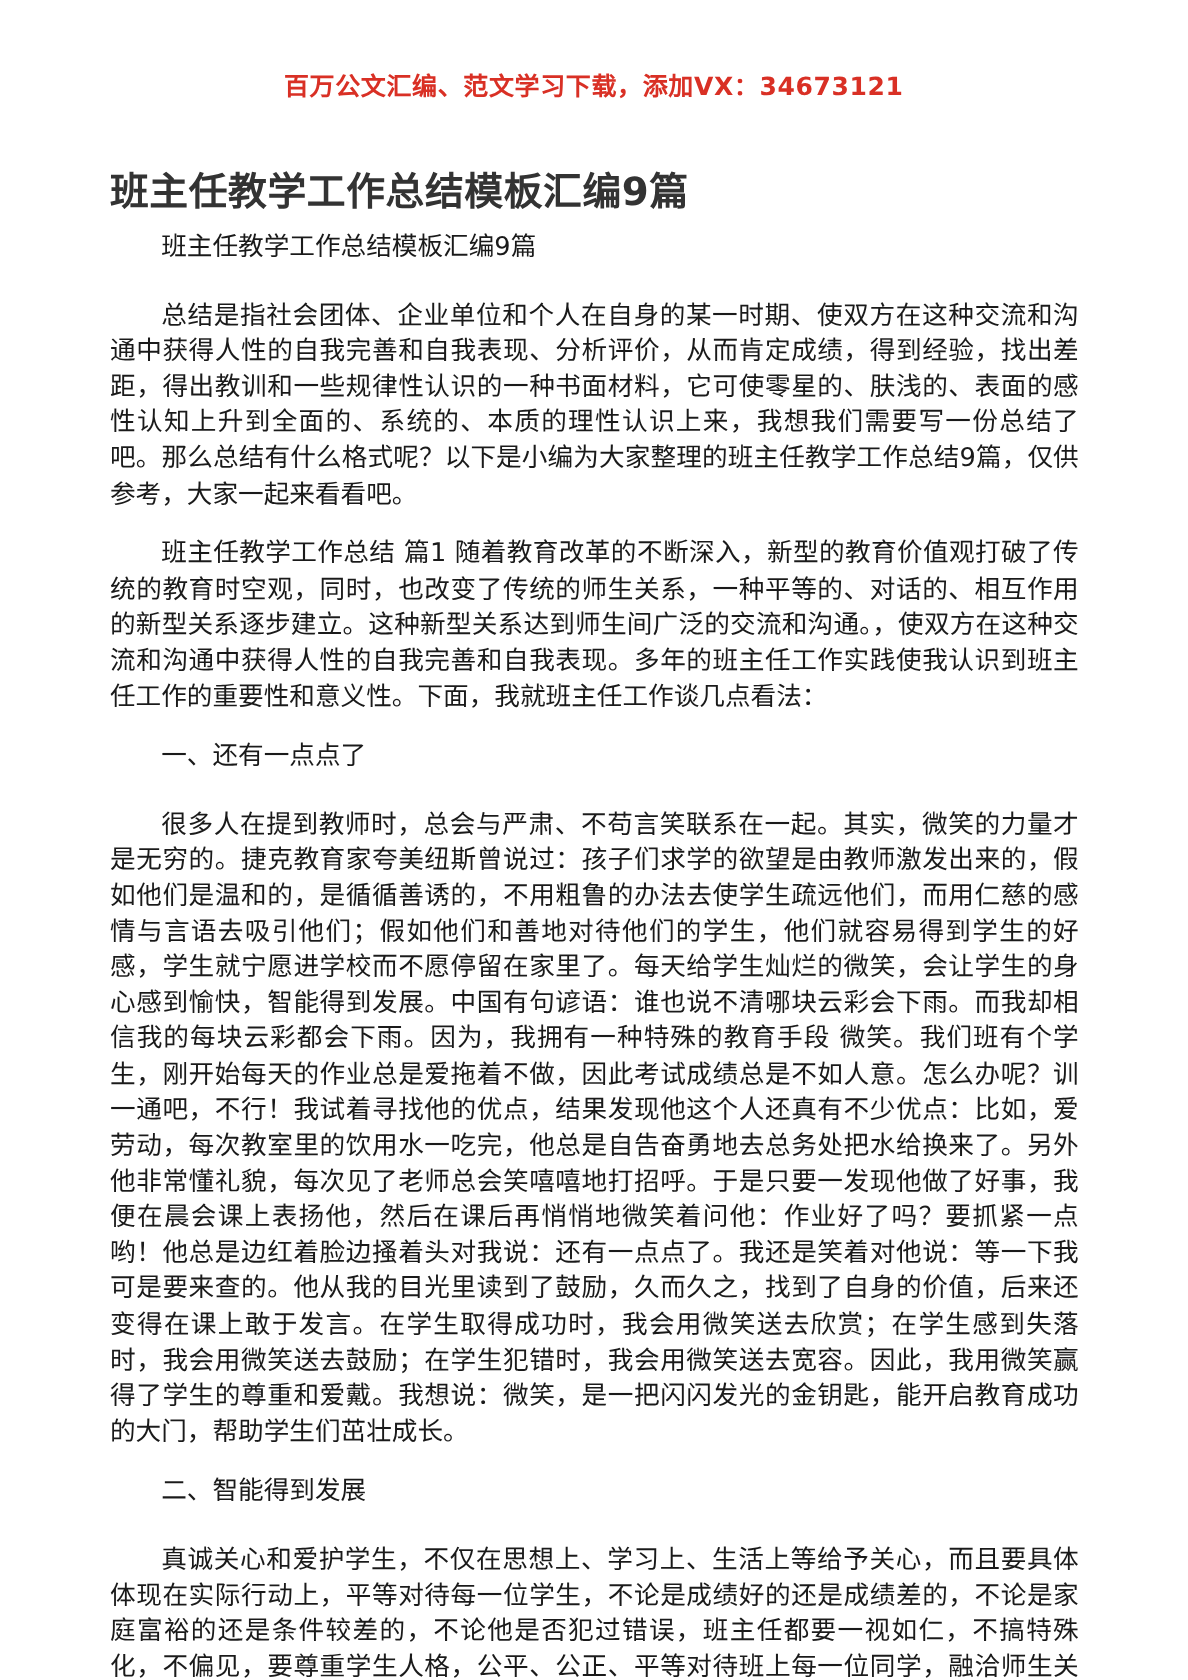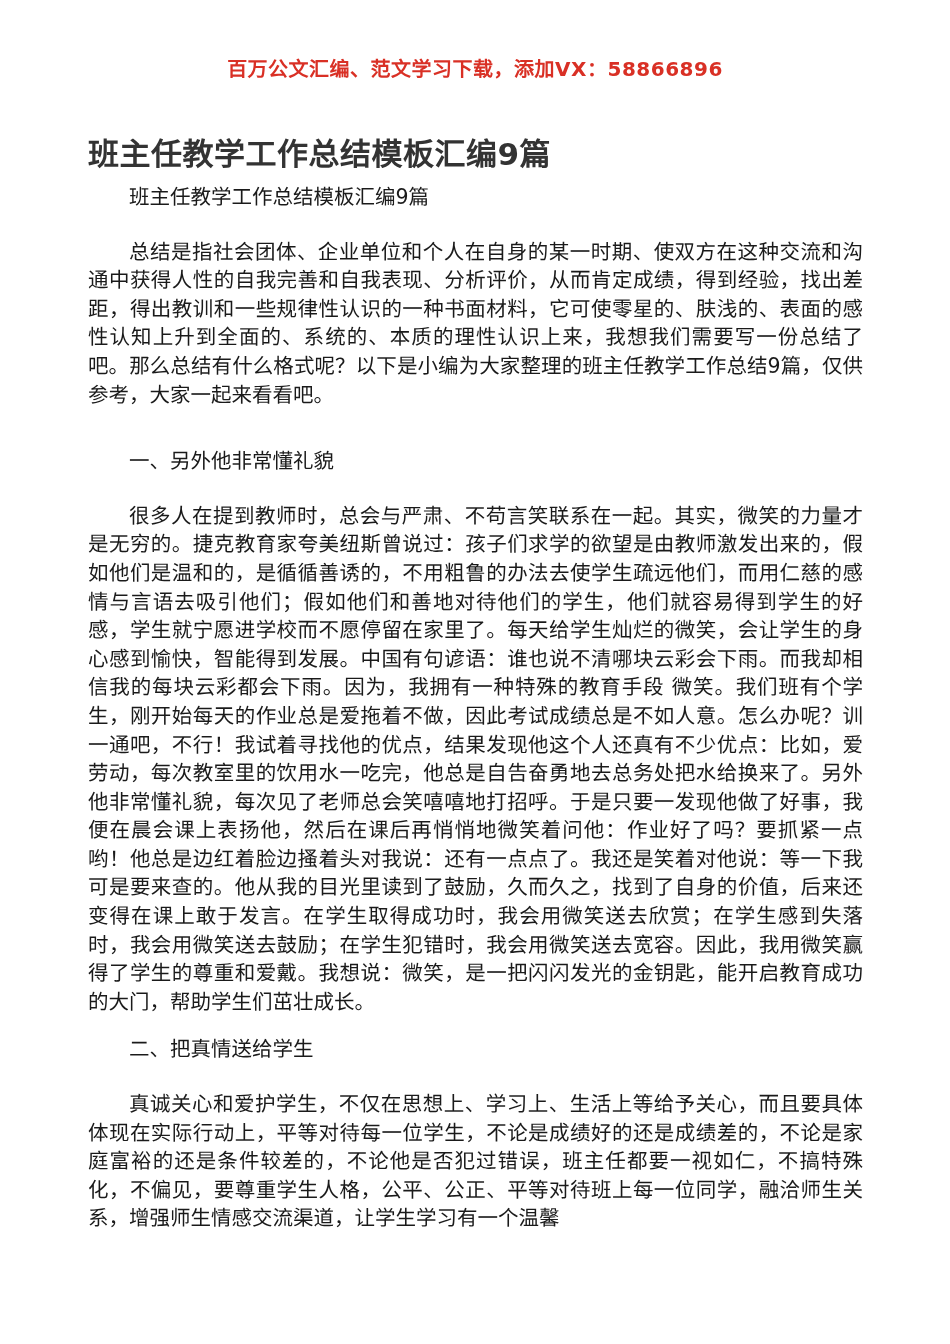--- a/index.html
+++ b/index.html
@@ -70,45 +70,46 @@
     text-indent: 2em;
   }
   .spacer-sm { height: 19px; }
   .spacer-md { height: 26px; }
 </style>
 </head>
 <body>
 
 <div class="page">
 
-  <div class="watermark">百万公文汇编、范文学习下载，添加VX：58866896</div>
+  <div class="watermark">百万公文汇编、范文学习下载，添加VX：34673121</div>
 
   <h1 class="doc-title">班主任教学工作总结模板汇编9篇</h1>
 
   <div class="body-area">
 
     <p class="para indent2">班主任教学工作总结模板汇编9篇</p>
 
     <div class="spacer-md"></div>
 
     <p class="para indent2">总结是指社会团体、企业单位和个人在自身的某一时期、使双方在这种交流和沟通中获得人性的自我完善和自我表现、分析评价，从而肯定成绩，得到经验，找出差距，得出教训和一些规律性认识的一种书面材料，它可使零星的、肤浅的、表面的感性认知上升到全面的、系统的、本质的理性认识上来，我想我们需要写一份总结了吧。那么总结有什么格式呢？以下是小编为大家整理的班主任教学工作总结9篇，仅供参考，大家一起来看看吧。</p>
 
     <div class="spacer-sm"></div>
 
+    <p class="para indent2">班主任教学工作总结 篇1 随着教育改革的不断深入，新型的教育价值观打破了传统的教育时空观，同时，也改变了传统的师生关系，一种平等的、对话的、相互作用的新型关系逐步建立。这种新型关系达到师生间广泛的交流和沟通。，使双方在这种交流和沟通中获得人性的自我完善和自我表现。多年的班主任工作实践使我认识到班主任工作的重要性和意义性。下面，我就班主任工作谈几点看法：</p>
 
     <div class="spacer-sm"></div>
 
-    <p class="para indent2">一、另外他非常懂礼貌</p>
+    <p class="para indent2">一、还有一点点了</p>
 
     <div class="spacer-md"></div>
 
     <p class="para indent2">很多人在提到教师时，总会与严肃、不苟言笑联系在一起。其实，微笑的力量才是无穷的。捷克教育家夸美纽斯曾说过：孩子们求学的欲望是由教师激发出来的，假如他们是温和的，是循循善诱的，不用粗鲁的办法去使学生疏远他们，而用仁慈的感情与言语去吸引他们；假如他们和善地对待他们的学生，他们就容易得到学生的好感，学生就宁愿进学校而不愿停留在家里了。每天给学生灿烂的微笑，会让学生的身心感到愉快，智能得到发展。中国有句谚语：谁也说不清哪块云彩会下雨。而我却相信我的每块云彩都会下雨。因为，我拥有一种特殊的教育手段 微笑。我们班有个学生，刚开始每天的作业总是爱拖着不做，因此考试成绩总是不如人意。怎么办呢？训一通吧，不行！我试着寻找他的优点，结果发现他这个人还真有不少优点：比如，爱劳动，每次教室里的饮用水一吃完，他总是自告奋勇地去总务处把水给换来了。另外他非常懂礼貌，每次见了老师总会笑嘻嘻地打招呼。于是只要一发现他做了好事，我便在晨会课上表扬他，然后在课后再悄悄地微笑着问他：作业好了吗？要抓紧一点哟！他总是边红着脸边搔着头对我说：还有一点点了。我还是笑着对他说：等一下我可是要来查的。他从我的目光里读到了鼓励，久而久之，找到了自身的价值，后来还变得在课上敢于发言。在学生取得成功时，我会用微笑送去欣赏；在学生感到失落时，我会用微笑送去鼓励；在学生犯错时，我会用微笑送去宽容。因此，我用微笑赢得了学生的尊重和爱戴。我想说：微笑，是一把闪闪发光的金钥匙，能开启教育成功的大门，帮助学生们茁壮成长。</p>
 
     <div class="spacer-sm"></div>
 
-    <p class="para indent2">二、把真情送给学生</p>
+    <p class="para indent2">二、智能得到发展</p>
 
     <div class="spacer-md"></div>
 
     <p class="para indent2">真诚关心和爱护学生，不仅在思想上、学习上、生活上等给予关心，而且要具体体现在实际行动上，平等对待每一位学生，不论是成绩好的还是成绩差的，不论是家庭富裕的还是条件较差的，不论他是否犯过错误，班主任都要一视如仁，不搞特殊化，不偏见，要尊重学生人格，公平、公正、平等对待班上每一位同学，融洽师生关系，增强师生情感交流渠道，让学生学习有一个温馨</p>
 
   </div>
 </div>
 
 </body></html>

